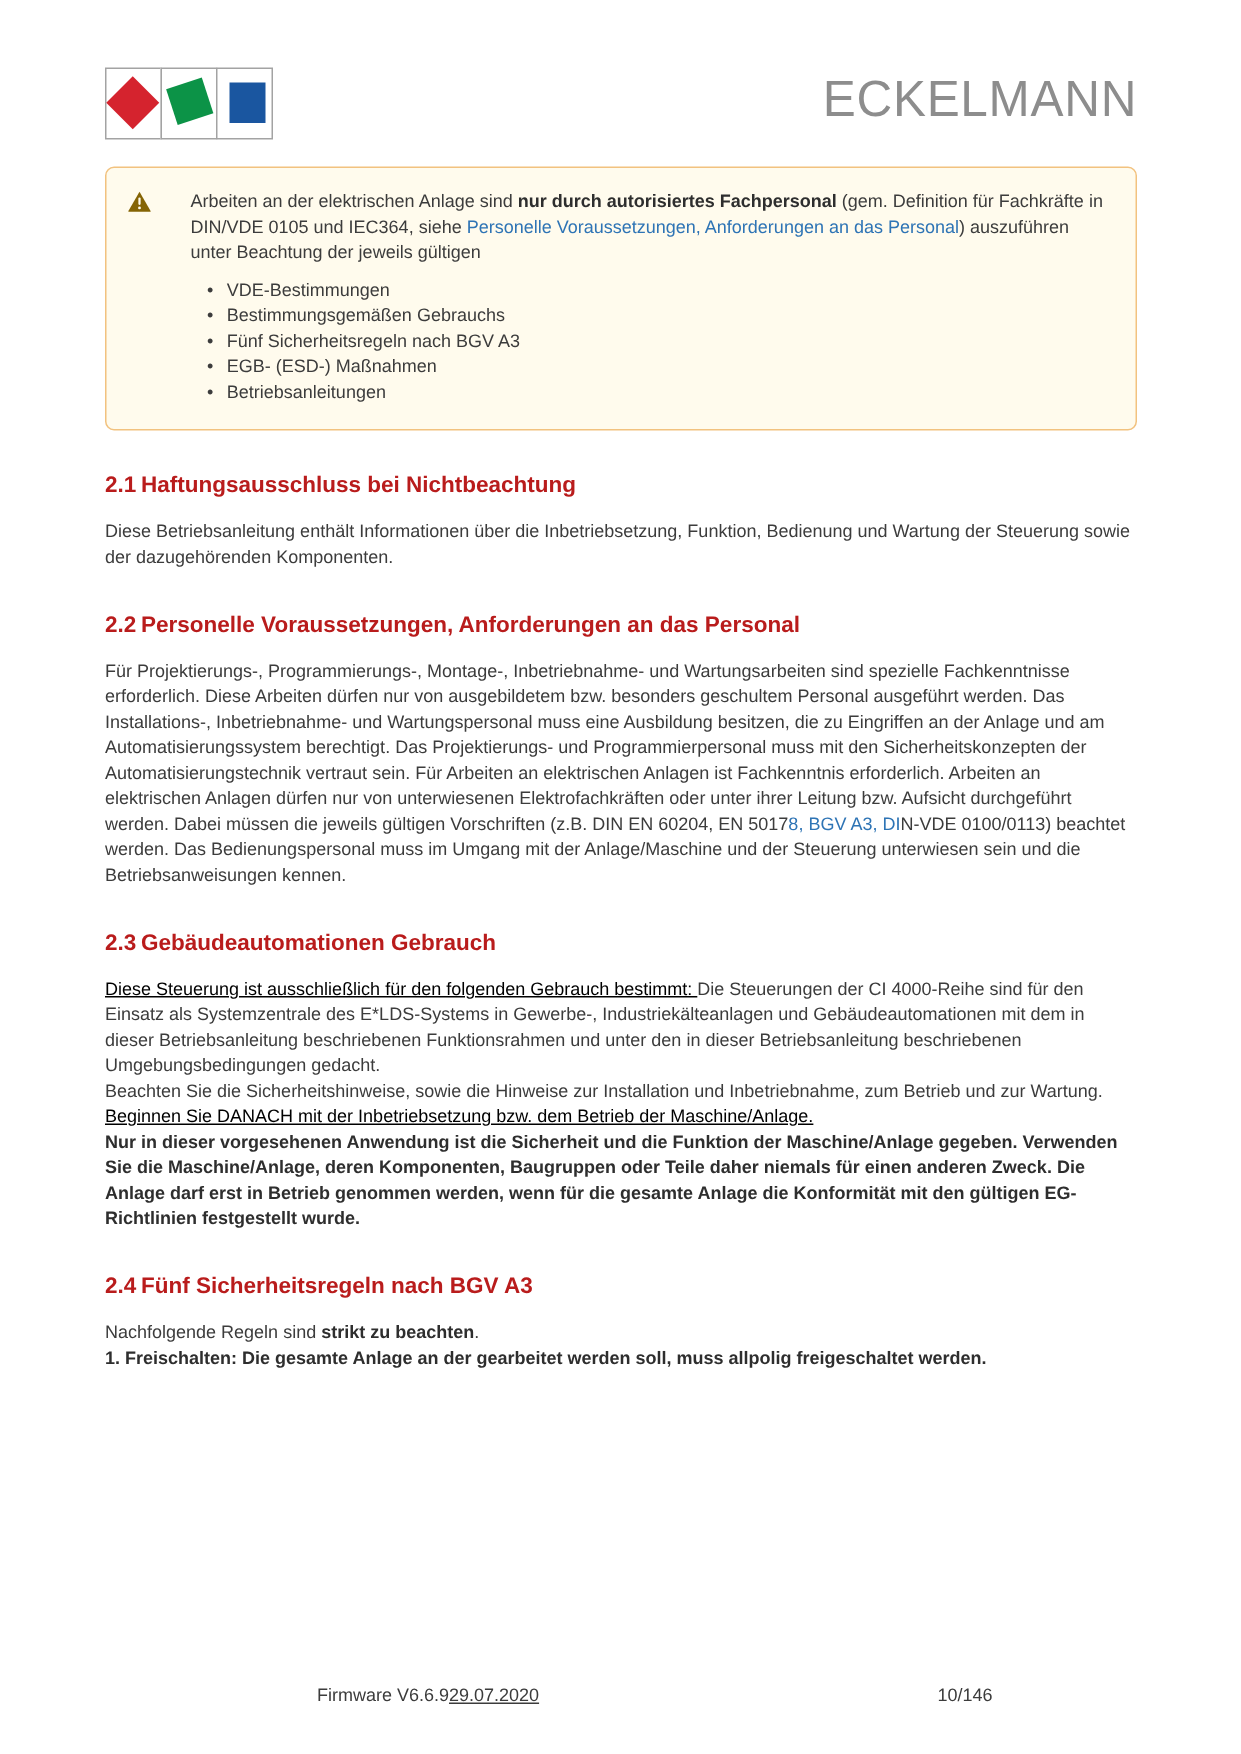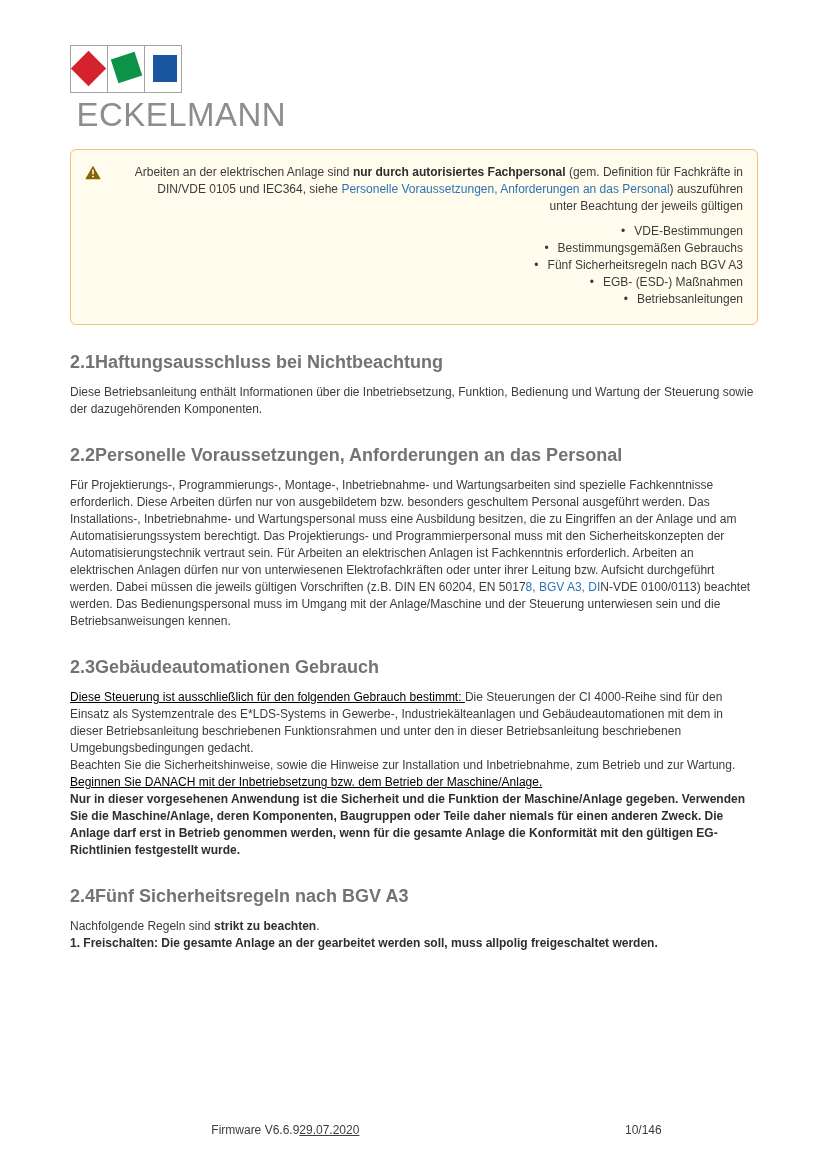--- a/index.html
+++ b/index.html
@@ -7,52 +7,52 @@
     position:relative;
     width:827px;height:1169px;
     background:#ffffff;
     font-family:"Liberation Sans", sans-serif;
     font-size:12px;line-height:17px;
     color:#3c3c3c;
     overflow:hidden;
   }
   .content{padding:45px 69px 0 70px;}
   
-  .header{display:flex;justify-content:space-between;align-items:flex-start;flex-direction:column;}
+  .header{display:flex;justify-content:space-between;align-items:flex-start;}
   .logo{display:flex;}
   .logo-cell{width:36px;height:46px;border:1px solid #a3a3a3;background:#fff;position:relative;margin-left:-1px;}
   .logo-cell:first-child{margin-left:0;}
   .shape{position:absolute;}
   .shape.red{width:25px;height:25px;background:#d5232e;transform:rotate(45deg);top:10px;left:5px;}
   .shape.green{width:25px;height:25px;background:#0c9347;transform:rotate(-18deg);top:9px;left:6px;}
   .shape.blue{width:24px;height:27px;background:#1a56a0;top:9px;left:8px;}
   .brand{
     font-size:34px;line-height:34px;color:#8d8d8d;
     letter-spacing:0.5px;margin-top:4px;font-weight:400;
     transform:scaleX(.97);transform-origin:right top;
   }
   
-  .notice{display:flex;gap:26px;border-radius:6px;text-align:right;}
+  .notice{display:flex;gap:26px;border-radius:6px;}
   .warnbox{
     margin-top:18px;
     background:#fffbed;border:1px solid #f2c27f;
     padding:14px 14px 16px 14px;
   }
   .infobox{
     background:#ffffff;border:1px solid #b3bfc9;border-radius:4px;
     padding:12px 14px 13px 14px;
     box-shadow:1px 2px 0 #bac8d3;
     margin-bottom:0;
   }
   .box-icon{flex:0 0 16px;padding-top:1px;}
   .box-body{flex:1;}
   ul.bullets{list-style:none;margin:8px 0 0 11px;padding:0;}
   ul.bullets li::before{content:"•";margin-right:9px;}
   
-  h2.sec{display:flex;font-size:18px;line-height:18px;color:#737373;margin:28px 0 13px 0;font-weight:700;}
+  h2.sec{display:flex;font-size:15px;line-height:18px;color:#b91c1c;margin:28px 0 13px 0;font-weight:700;}
   h2.sec .sec-num{min-width:24px;}
   
   p.para{margin:0 0 16px 0;}
   p.tight{margin:0;}
   .seg-bold{font-weight:700;color:#2e2e2e;}
   .seg-link{color:#2e74b5;}
   .seg-gray{color:#000000;text-decoration:underline;}
   
   .footer{
     position:absolute;left:70px;right:69px;bottom:30px;

